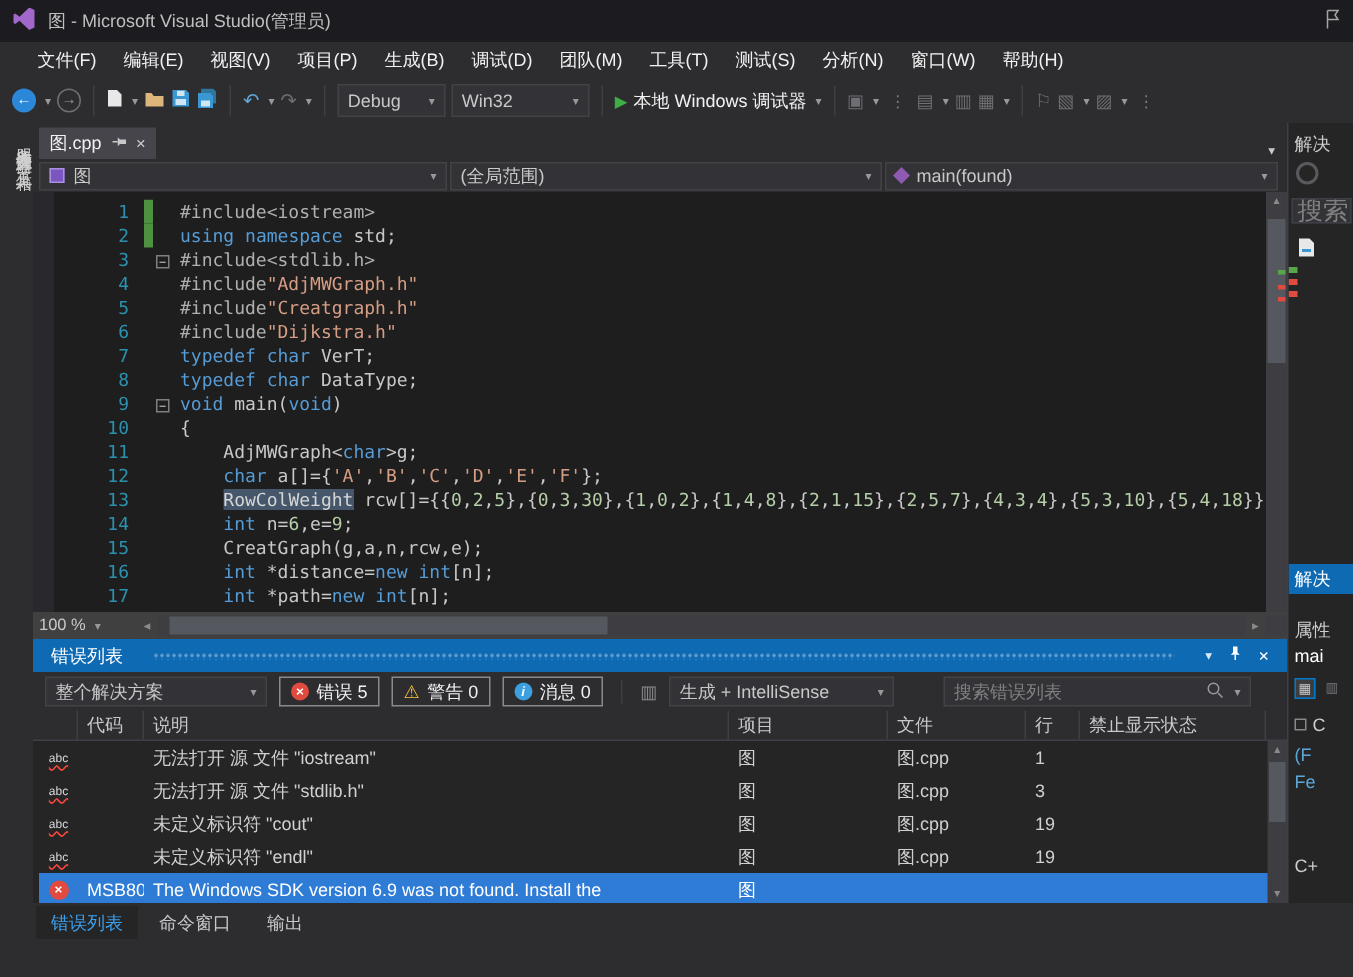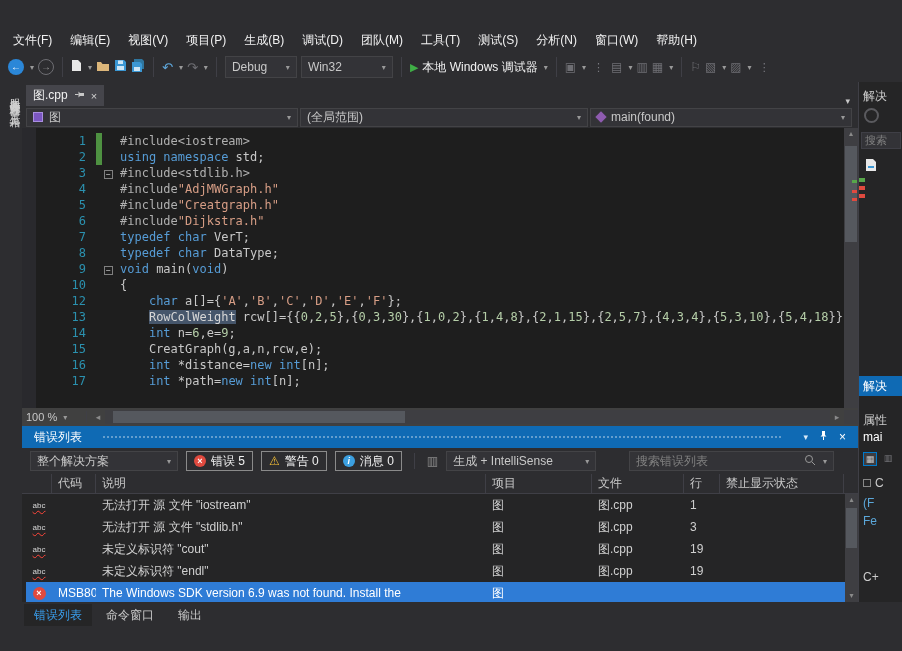--- a/index.html
+++ b/index.html
@@ -6,21 +6,21 @@
   html,body{width:902px;height:651px;overflow:hidden}
   body{font-family:"Liberation Sans","DejaVu Sans",sans-serif;background:#2d2d30;position:relative}
   #app{position:absolute;inset:0;width:902px;height:651px;background:#2d2d30;overflow:hidden}
 
   
   .titlebar{position:absolute;left:0;top:0;width:902px;height:28px;background:#1c1c20;display:flex;align-items:center;padding:0 8px;color:#bfbfbf;font-size:12px;gap:8px}
   .titlebar .spacer{flex:1}
   .tb-flag{opacity:.8}
 
   
-  .menubar{position:absolute;left:0;top:28px;width:902px;height:24px;background:#2d2d30;display:flex;align-items:center;padding-left:4px}
+  .menubar{position:absolute;left:0;top:28px;width:902px;height:24px;background:#2d2d30;display:flex;align-items:center;padding-left:16px}
   .menu-item{padding:0 9px;font-size:12px;color:#f1f1f1;line-height:24px;cursor:default}
 
   
   .toolbar{position:absolute;left:0;top:52px;width:902px;height:30px;background:#2d2d30;display:flex;align-items:center;padding-left:8px;gap:4px;font-size:12px;color:#c8c8c8}
   .tb-divider{width:1px;height:20px;background:#3f3f46;margin:0 4px}
   .tb-overflow{color:#7a7a80;font-size:11px;margin:0 3px}
   .circle-btn{width:16px;height:16px;border-radius:50%;display:flex;align-items:center;justify-content:center;font-size:10px;line-height:16px}
   .circle-btn.back{background:#2b87d8;color:#fff}
   .circle-btn.fwd{border:1px solid #6e6e73;color:#9a9a9a}
   .dd{font-size:8px;color:#999;margin-left:2px}
@@ -111,34 +111,45 @@
   
   .bottom-tabs{position:absolute;left:22px;top:602px;width:880px;height:26px;background:#2d2d30;display:flex;align-items:center;gap:4px;padding-left:2px}
   .btab{padding:0 10px;height:22px;display:flex;align-items:center;font-size:12px;color:#c8c8c8}
   .btab.active{color:#3aa0f0;background:#252526}
   .statusbar{position:absolute;left:0;top:628px;width:902px;height:23px;background:#007acc;color:#fff;font-size:12px;display:flex;align-items:center;padding-left:8px}
 
   
   .right-panel{position:absolute;left:858px;top:82px;width:44px;height:520px;background:#252526;border-left:1px solid #3f3f46;overflow:hidden;font-size:12px}
   .rp{position:absolute;left:4px;color:#cccccc;white-space:nowrap}
   .rp-circle{position:absolute;left:5px;top:26px;width:15px;height:15px;border:2px solid #5a5a5e;border-radius:50%}
-  .rp-search{position:absolute;left:2px;top:50px;width:40px;height:17px;background:#333337;border:1px solid #3f3f46;color:#808080;font-size:11px;padding-left:3px;line-height:15px;white-space:nowrap;overflow:hidden}
+  .rp-search{position:absolute;left:2px;top:50px;width:40px;height:17px;background:#333337;border:1px solid #3f3f46;color:#808080;font-size:17px;padding-left:3px;line-height:15px;white-space:nowrap;overflow:hidden}
   .rp-mark{position:absolute;left:0;width:6px;height:4px}
   .rp-bluestrip{position:absolute;left:0;top:294px;width:44px;height:20px;background:#0f6ab4;color:#fff;line-height:20px;padding-left:4px;white-space:nowrap}
   .rp-iconbox{position:absolute;top:370px;width:14px;height:14px;text-align:center;font-size:9px;line-height:13px;color:#c8c8c8}
   .rp-iconbox.sel{left:4px;border:1px solid #007acc;background:#3d3d41}
   .rp-iconbox.dim{left:22px;color:#77777c}
   .rp-cbox{display:inline-block;width:8px;height:8px;border:1px solid #888;margin-right:4px}
   .teal{color:#5ba7d9}
 </style>
 </head>
 <body>
 
 <div id="app">
 
+  <div class="titlebar">
+    <span><svg width="16" height="15" viewBox="0 0 16 15">
+          <path fill="#a167c9" d="M11.5 0 5 6.2 2.2 4 1 4.6v5.8l1.2.6L5 8.8l6.5 6.2 3.5-1.7V1.7z"></path>
+        </svg></span>
+    <span>图 - Microsoft Visual Studio(管理员)</span>
+    <span class="spacer"></span>
+    <span class="tb-flag"><svg width="12" height="14" viewBox="0 0 12 14">
+          <path d="M3 1v12" stroke="#c8c8c8" fill="none"></path>
+          <path d="M3 1h7l-2 3 2 3H3" stroke="#c8c8c8" fill="none"></path>
+        </svg></span>
+  </div>
 
   <div class="menubar">
       <span class="menu-item">文件(F)</span>
       <span class="menu-item">编辑(E)</span>
       <span class="menu-item">视图(V)</span>
       <span class="menu-item">项目(P)</span>
       <span class="menu-item">生成(B)</span>
       <span class="menu-item">调试(D)</span>
       <span class="menu-item">团队(M)</span>
       <span class="menu-item">工具(T)</span>
@@ -245,20 +256,21 @@
           <div class="code-line"><span class="line-num">1</span><span class="chg on"></span><span class="foldcol"></span><span class="line-text"><span class="tk-pp">#include&lt;iostream&gt;</span></span></div>
           <div class="code-line"><span class="line-num">2</span><span class="chg on"></span><span class="foldcol"></span><span class="line-text"><span class="tk-kw">using</span><span class="tk-pl"> </span><span class="tk-kw">namespace</span><span class="tk-pl"> std;</span></span></div>
           <div class="code-line"><span class="line-num">3</span><span class="chg"></span><span class="foldcol"><span class="foldbox">−</span></span><span class="line-text"><span class="tk-pp">#include&lt;stdlib.h&gt;</span></span></div>
           <div class="code-line"><span class="line-num">4</span><span class="chg"></span><span class="foldcol"></span><span class="line-text"><span class="tk-pp">#include</span><span class="tk-str">"AdjMWGraph.h"</span></span></div>
           <div class="code-line"><span class="line-num">5</span><span class="chg"></span><span class="foldcol"></span><span class="line-text"><span class="tk-pp">#include</span><span class="tk-str">"Creatgraph.h"</span></span></div>
           <div class="code-line"><span class="line-num">6</span><span class="chg"></span><span class="foldcol"></span><span class="line-text"><span class="tk-pp">#include</span><span class="tk-str">"Dijkstra.h"</span></span></div>
           <div class="code-line"><span class="line-num">7</span><span class="chg"></span><span class="foldcol"></span><span class="line-text"><span class="tk-kw">typedef char</span><span class="tk-pl"> VerT;</span></span></div>
           <div class="code-line"><span class="line-num">8</span><span class="chg"></span><span class="foldcol"></span><span class="line-text"><span class="tk-kw">typedef char</span><span class="tk-pl"> DataType;</span></span></div>
           <div class="code-line"><span class="line-num">9</span><span class="chg"></span><span class="foldcol"><span class="foldbox">−</span></span><span class="line-text"><span class="tk-kw">void</span><span class="tk-pl"> main(</span><span class="tk-kw">void</span><span class="tk-pl">)</span></span></div>
           <div class="code-line"><span class="line-num">10</span><span class="chg"></span><span class="foldcol"></span><span class="line-text"><span class="tk-pl">{</span></span></div>
+          <div class="code-line"><span class="line-num">11</span><span class="chg"></span><span class="foldcol"></span><span class="line-text"><span class="tk-pl">    AdjMWGraph&lt;</span><span class="tk-kw">char</span><span class="tk-pl">&gt;g;</span></span></div>
           <div class="code-line"><span class="line-num">12</span><span class="chg"></span><span class="foldcol"></span><span class="line-text"><span class="tk-pl">    </span><span class="tk-kw">char</span><span class="tk-pl"> a[]={</span><span class="tk-str">'A'</span><span class="tk-pl">,</span><span class="tk-str">'B'</span><span class="tk-pl">,</span><span class="tk-str">'C'</span><span class="tk-pl">,</span><span class="tk-str">'D'</span><span class="tk-pl">,</span><span class="tk-str">'E'</span><span class="tk-pl">,</span><span class="tk-str">'F'</span><span class="tk-pl">};</span></span></div>
           <div class="code-line"><span class="line-num">13</span><span class="chg"></span><span class="foldcol"></span><span class="line-text"><span class="tk-pl">    </span><span class="tk-hl">RowColWeight</span><span class="tk-pl"> rcw[]={{</span><span class="tk-num">0</span><span class="tk-pl">,</span><span class="tk-num">2</span><span class="tk-pl">,</span><span class="tk-num">5</span><span class="tk-pl">},{</span><span class="tk-num">0</span><span class="tk-pl">,</span><span class="tk-num">3</span><span class="tk-pl">,</span><span class="tk-num">30</span><span class="tk-pl">},{</span><span class="tk-num">1</span><span class="tk-pl">,</span><span class="tk-num">0</span><span class="tk-pl">,</span><span class="tk-num">2</span><span class="tk-pl">},{</span><span class="tk-num">1</span><span class="tk-pl">,</span><span class="tk-num">4</span><span class="tk-pl">,</span><span class="tk-num">8</span><span class="tk-pl">},{</span><span class="tk-num">2</span><span class="tk-pl">,</span><span class="tk-num">1</span><span class="tk-pl">,</span><span class="tk-num">15</span><span class="tk-pl">},{</span><span class="tk-num">2</span><span class="tk-pl">,</span><span class="tk-num">5</span><span class="tk-pl">,</span><span class="tk-num">7</span><span class="tk-pl">},{</span><span class="tk-num">4</span><span class="tk-pl">,</span><span class="tk-num">3</span><span class="tk-pl">,</span><span class="tk-num">4</span><span class="tk-pl">},{</span><span class="tk-num">5</span><span class="tk-pl">,</span><span class="tk-num">3</span><span class="tk-pl">,</span><span class="tk-num">10</span><span class="tk-pl">},{</span><span class="tk-num">5</span><span class="tk-pl">,</span><span class="tk-num">4</span><span class="tk-pl">,</span><span class="tk-num">18</span><span class="tk-pl">}};</span></span></div>
           <div class="code-line"><span class="line-num">14</span><span class="chg"></span><span class="foldcol"></span><span class="line-text"><span class="tk-pl">    </span><span class="tk-kw">int</span><span class="tk-pl"> n=</span><span class="tk-num">6</span><span class="tk-pl">,e=</span><span class="tk-num">9</span><span class="tk-pl">;</span></span></div>
           <div class="code-line"><span class="line-num">15</span><span class="chg"></span><span class="foldcol"></span><span class="line-text"><span class="tk-pl">    CreatGraph(g,a,n,rcw,e);</span></span></div>
           <div class="code-line"><span class="line-num">16</span><span class="chg"></span><span class="foldcol"></span><span class="line-text"><span class="tk-pl">    </span><span class="tk-kw">int</span><span class="tk-pl"> *distance=</span><span class="tk-kw">new</span><span class="tk-pl"> </span><span class="tk-kw">int</span><span class="tk-pl">[n];</span></span></div>
           <div class="code-line"><span class="line-num">17</span><span class="chg"></span><span class="foldcol"></span><span class="line-text"><span class="tk-pl">    </span><span class="tk-kw">int</span><span class="tk-pl"> *path=</span><span class="tk-kw">new</span><span class="tk-pl"> </span><span class="tk-kw">int</span><span class="tk-pl">[n];</span></span></div>
         </div>
       <div class="vscroll">
         <div class="sb-btn">▴</div>
         <div class="v-thumb"></div>

